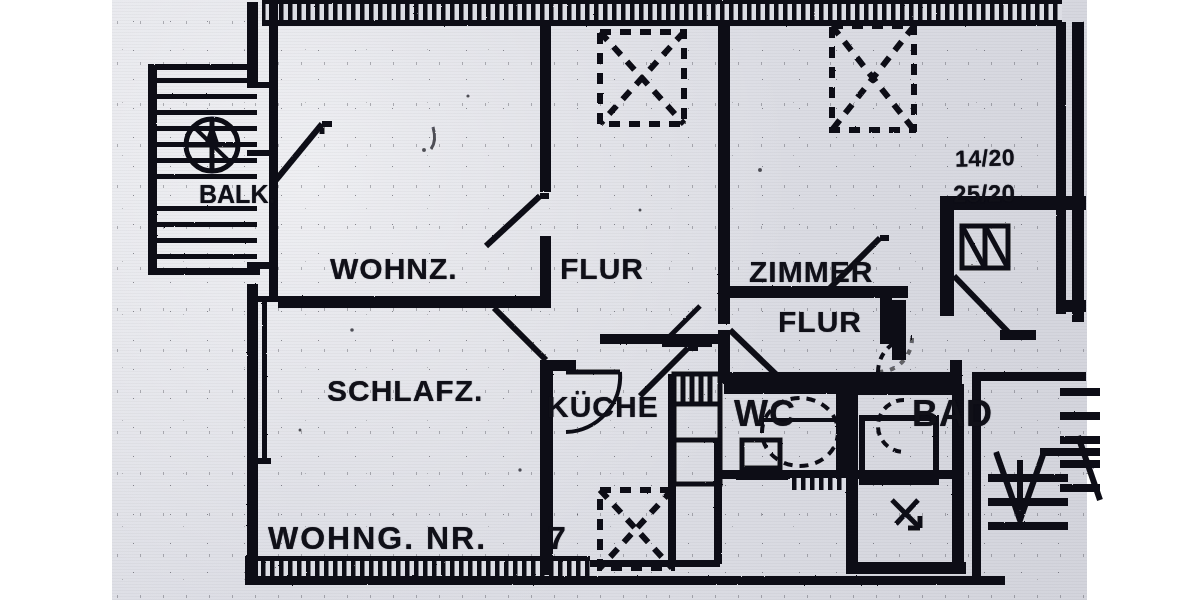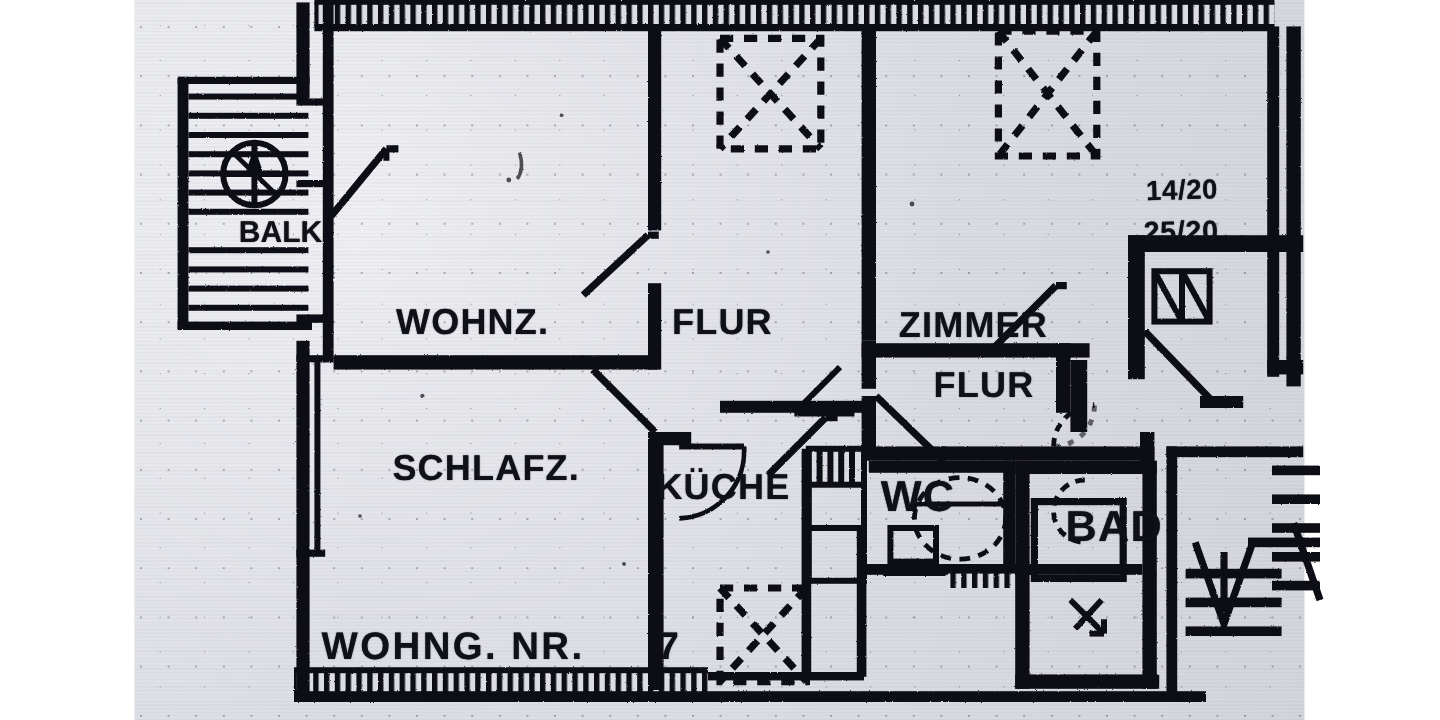--- a/index.html
+++ b/index.html
@@ -369,21 +369,21 @@
   <div class="lbl room" style="left:735px;top:255px;margin-left:14px;">ZIMMER</div>
 
   <div class="lbl room" style="left:778px;top:305px;">FLUR</div>
 
   <div class="lbl room" style="left:327px;top:374px;">SCHLAFZ.</div>
 
   <div class="lbl room" style="left:547px;top:390px;">KÜCHE</div>
 
   <div class="lbl room sm" style="left:734px;top:393px;">WC</div>
 
-  <div class="lbl room sm" style="left:888px;top:393px;margin-top:25px;">BAD</div>
+  <div class="lbl room sm" style="left:912px;top:393px;">BAD</div>
 
   <div class="lbl wohn" style="left:268px;top:520px;">WOHNG. NR.</div>
   <div class="lbl wohn" style="left:548px;top:520px;">7</div>
 
   <div class="lbl dim" style="left:955px;top:145px;">14/20</div>
   <div class="lbl dim2" style="left:953px;top:180px;">25/20</div>
 
 </div>
 
 </body></html>

